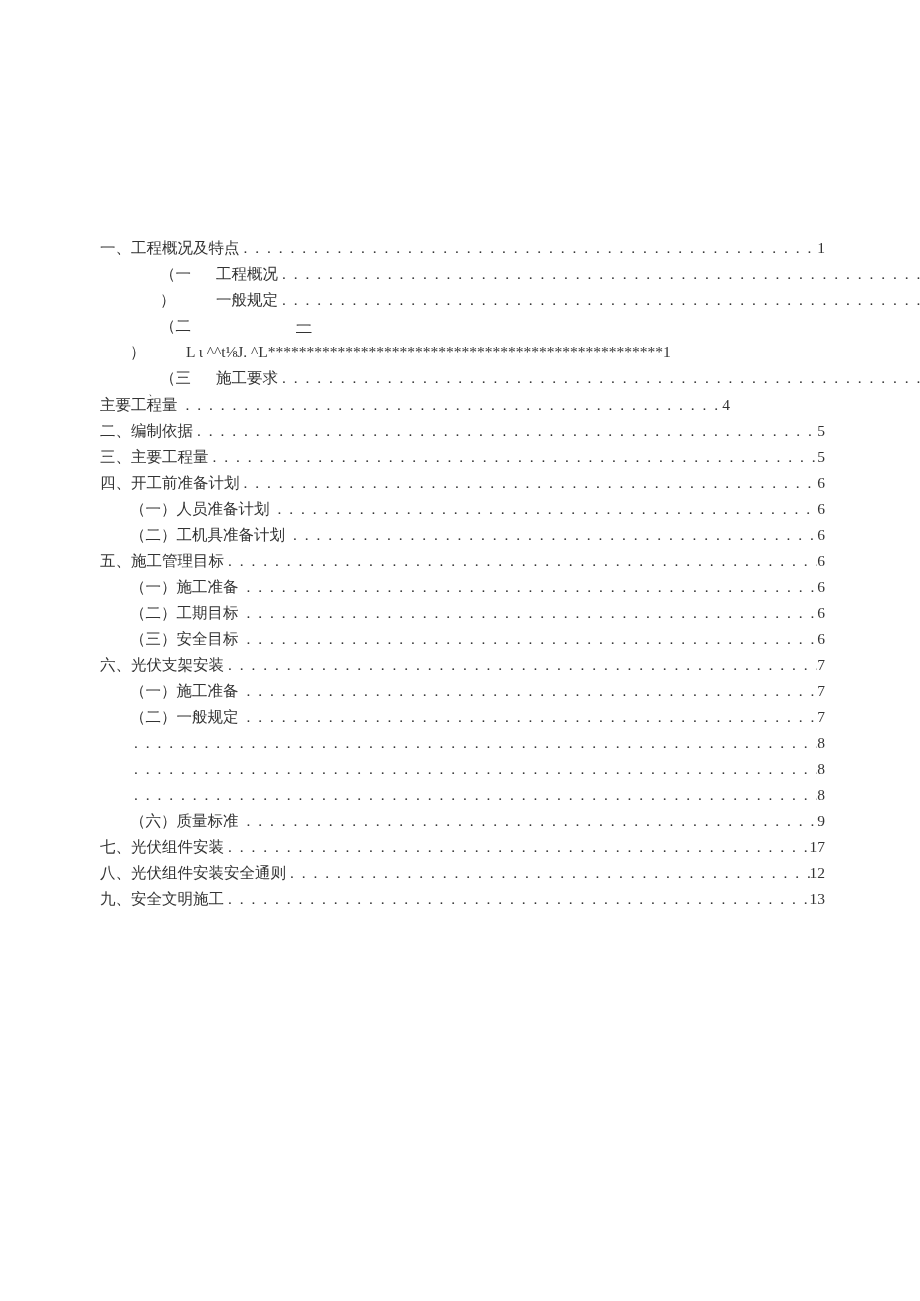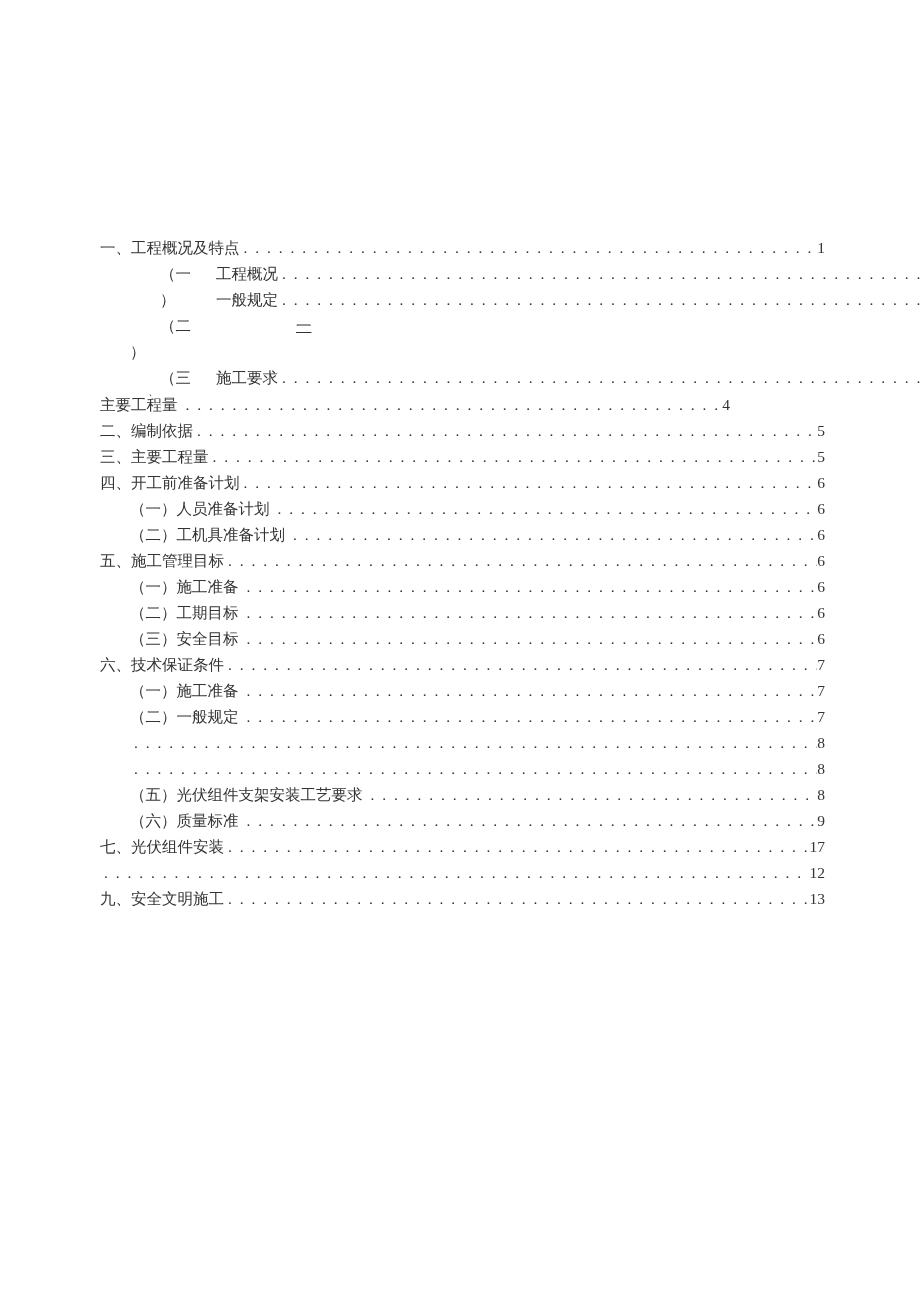--- a/index.html
+++ b/index.html
@@ -78,20 +78,21 @@
       </div>
     </div>
     <div class="first-row2b">
       <span class="col-left">（二</span>
       <span class="dash-row">
         <span style="text-decoration:underline;">一</span>
       </span>
     </div>
     <div class="garble-row">
       <span class="col-left" style="width:56px;">）</span>
+      <span class="garble-text">L ι ^^t⅛J. ^L***************************************************1</span>
     </div>
     <div class="first-row2b">
       <span class="col-left">（三</span>
       <div class="toc-entry short" style="flex:1;">
         <span class="toc-label">施工要求</span>
         <span class="toc-dots">. . . . . . . . . . . . . . . . . . . . . . . . . . . . . . . . . . . . . . . . . . . . . . . . . . . . . . . . . . . . . . . . . . . . . . . . . . . . . . . . . . . . . . . . . . . . . . . . . . . . . . . . . . . . . . . . . . . . . . . . . . . . . . . . . . . . . .</span>
 
       </div>
     </div>
     <div style="padding-left:30px;margin-top:-26px;">
@@ -144,21 +145,21 @@
     <span class="toc-label"><span>（二）</span><span>工期目标</span>&nbsp;</span>
     <span class="toc-dots">. . . . . . . . . . . . . . . . . . . . . . . . . . . . . . . . . . . . . . . . . . . . . . . . . . . . . . . . . . . . . . . . . . . . . . . . . . . . . . . . . . . . . . . . . . . . . . . . . . . . . . . . . . . . . . . . . . . . . . . . . . . . . . . . . . . . . .</span>
     <span class="toc-page">6</span>
   </div>
   <div class="toc-entry sub">
     <span class="toc-label"><span>（三）</span><span>安全目标</span>&nbsp;</span>
     <span class="toc-dots">. . . . . . . . . . . . . . . . . . . . . . . . . . . . . . . . . . . . . . . . . . . . . . . . . . . . . . . . . . . . . . . . . . . . . . . . . . . . . . . . . . . . . . . . . . . . . . . . . . . . . . . . . . . . . . . . . . . . . . . . . . . . . . . . . . . . . .</span>
     <span class="toc-page">6</span>
   </div>
   <div class="toc-entry">
-    <span class="toc-label"><span>六、</span><span>技术保证条件</span></span>
+    <span class="toc-label"><span>六、</span><span>光伏支架安装</span></span>
     <span class="toc-dots">. . . . . . . . . . . . . . . . . . . . . . . . . . . . . . . . . . . . . . . . . . . . . . . . . . . . . . . . . . . . . . . . . . . . . . . . . . . . . . . . . . . . . . . . . . . . . . . . . . . . . . . . . . . . . . . . . . . . . . . . . . . . . . . . . . . . . .</span>
     <span class="toc-page">7</span>
   </div>
   <div class="toc-entry sub">
     <span class="toc-label"><span>（一）</span><span>施工准备</span>&nbsp;</span>
     <span class="toc-dots">. . . . . . . . . . . . . . . . . . . . . . . . . . . . . . . . . . . . . . . . . . . . . . . . . . . . . . . . . . . . . . . . . . . . . . . . . . . . . . . . . . . . . . . . . . . . . . . . . . . . . . . . . . . . . . . . . . . . . . . . . . . . . . . . . . . . . .</span>
     <span class="toc-page">7</span>
   </div>
   <div class="toc-entry sub">
     <span class="toc-label"><span>（二）</span><span>一般规定</span>&nbsp;</span>
@@ -167,35 +168,35 @@
   </div>
   <div class="toc-entry sub">
     <span class="toc-dots">. . . . . . . . . . . . . . . . . . . . . . . . . . . . . . . . . . . . . . . . . . . . . . . . . . . . . . . . . . . . . . . . . . . . . . . . . . . . . . . . . . . . . . . . . . . . . . . . . . . . . . . . . . . . . . . . . . . . . . . . . . . . . . . . . . . . . .</span>
     <span class="toc-page">8</span>
   </div>
   <div class="toc-entry sub">
     <span class="toc-dots">. . . . . . . . . . . . . . . . . . . . . . . . . . . . . . . . . . . . . . . . . . . . . . . . . . . . . . . . . . . . . . . . . . . . . . . . . . . . . . . . . . . . . . . . . . . . . . . . . . . . . . . . . . . . . . . . . . . . . . . . . . . . . . . . . . . . . .</span>
     <span class="toc-page">8</span>
   </div>
   <div class="toc-entry sub">
-    <span class="toc-label"><span>（五）</span><span>光伏组件支架安装工艺要求</span>&nbsp;</span>
     <span class="toc-dots">. . . . . . . . . . . . . . . . . . . . . . . . . . . . . . . . . . . . . . . . . . . . . . . . . . . . . . . . . . . . . . . . . . . . . . . . . . . . . . . . . . . . . . . . . . . . . . . . . . . . . . . . . . . . . . . . . . . . . . . . . . . . . . . . . . . . . .</span>
     <span class="toc-page">8</span>
   </div>
   <div class="toc-entry sub">
     <span class="toc-label"><span>（六）</span><span>质量标准</span>&nbsp;</span>
     <span class="toc-dots">. . . . . . . . . . . . . . . . . . . . . . . . . . . . . . . . . . . . . . . . . . . . . . . . . . . . . . . . . . . . . . . . . . . . . . . . . . . . . . . . . . . . . . . . . . . . . . . . . . . . . . . . . . . . . . . . . . . . . . . . . . . . . . . . . . . . . .</span>
     <span class="toc-page">9</span>
   </div>
   <div class="toc-entry">
     <span class="toc-label"><span>七、</span><span>光伏组件安装</span></span>
     <span class="toc-dots">. . . . . . . . . . . . . . . . . . . . . . . . . . . . . . . . . . . . . . . . . . . . . . . . . . . . . . . . . . . . . . . . . . . . . . . . . . . . . . . . . . . . . . . . . . . . . . . . . . . . . . . . . . . . . . . . . . . . . . . . . . . . . . . . . . . . . .</span>
     <span class="toc-page">17</span>
   </div>
   <div class="toc-entry">
+    <span class="toc-label"><span>八、</span><span>光伏组件安装安全通则</span></span>
     <span class="toc-dots">. . . . . . . . . . . . . . . . . . . . . . . . . . . . . . . . . . . . . . . . . . . . . . . . . . . . . . . . . . . . . . . . . . . . . . . . . . . . . . . . . . . . . . . . . . . . . . . . . . . . . . . . . . . . . . . . . . . . . . . . . . . . . . . . . . . . . .</span>
     <span class="toc-page">12</span>
   </div>
   <div class="toc-entry">
     <span class="toc-label"><span>九、</span><span>安全文明施工</span></span>
     <span class="toc-dots">. . . . . . . . . . . . . . . . . . . . . . . . . . . . . . . . . . . . . . . . . . . . . . . . . . . . . . . . . . . . . . . . . . . . . . . . . . . . . . . . . . . . . . . . . . . . . . . . . . . . . . . . . . . . . . . . . . . . . . . . . . . . . . . . . . . . . .</span>
     <span class="toc-page">13</span>
   </div>
 
 </div>

